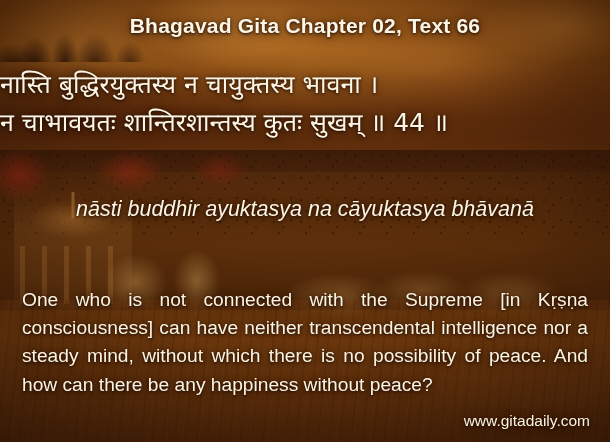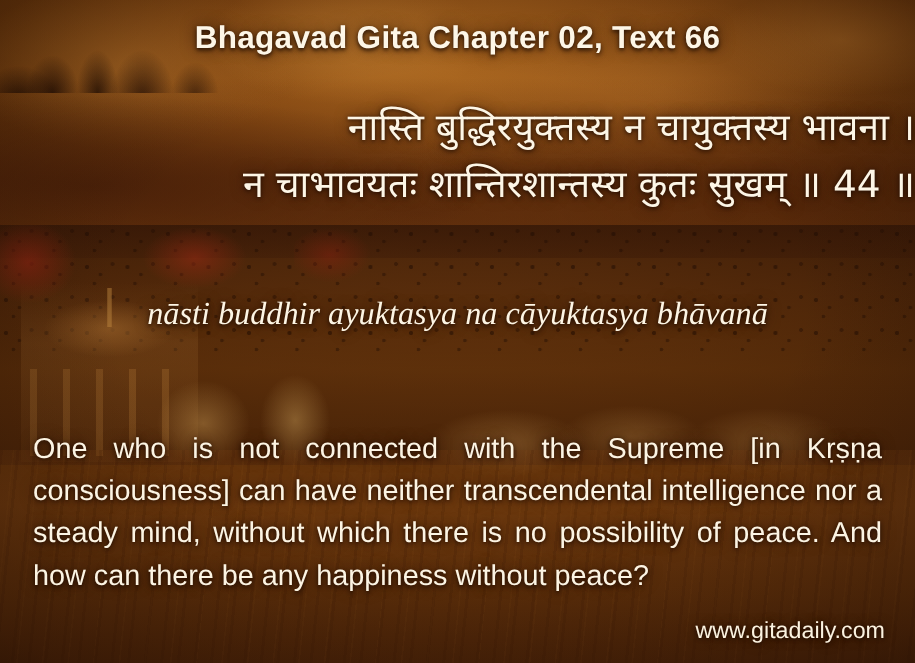--- a/index.html
+++ b/index.html
@@ -153,34 +153,34 @@
     font-size: 21px;
     font-weight: bold;
     letter-spacing: .2px;
     color: #fdf6e7;
     text-shadow: 0 1px 3px rgba(30,12,3,.95), 0 0 10px rgba(40,16,4,.8);
   }
 
   #devanagari {
     position: absolute;
     top: 66px; left: 0; right: 0;
-    text-align: right;
+    text-align: left;
     font-family: "DejaVu Sans", "Liberation Sans", sans-serif;
     font-size: 25px;
     line-height: 1.52;
     color: #fdf6e6;
     text-shadow: 0 1px 3px rgba(28,11,3,.95), 0 0 9px rgba(42,17,4,.75);
   }
   #devanagari .dline { display: block; }
 
   #translit {
     position: absolute;
     top: 194px; left: 0; right: 0;
     text-align: center;
-    font-family: Liberation Serif, serif;
+    font-family: Liberation Sans, sans-serif;
     font-style: italic;
     font-size: 21.5px;
     line-height: 1.46;
     color: #fdf5e4;
     text-shadow: 0 1px 3px rgba(28,11,3,.95), 0 0 9px rgba(42,17,4,.7);
   }
   #translit .tline { display: block; }
 
   #translation {
     position: absolute;

